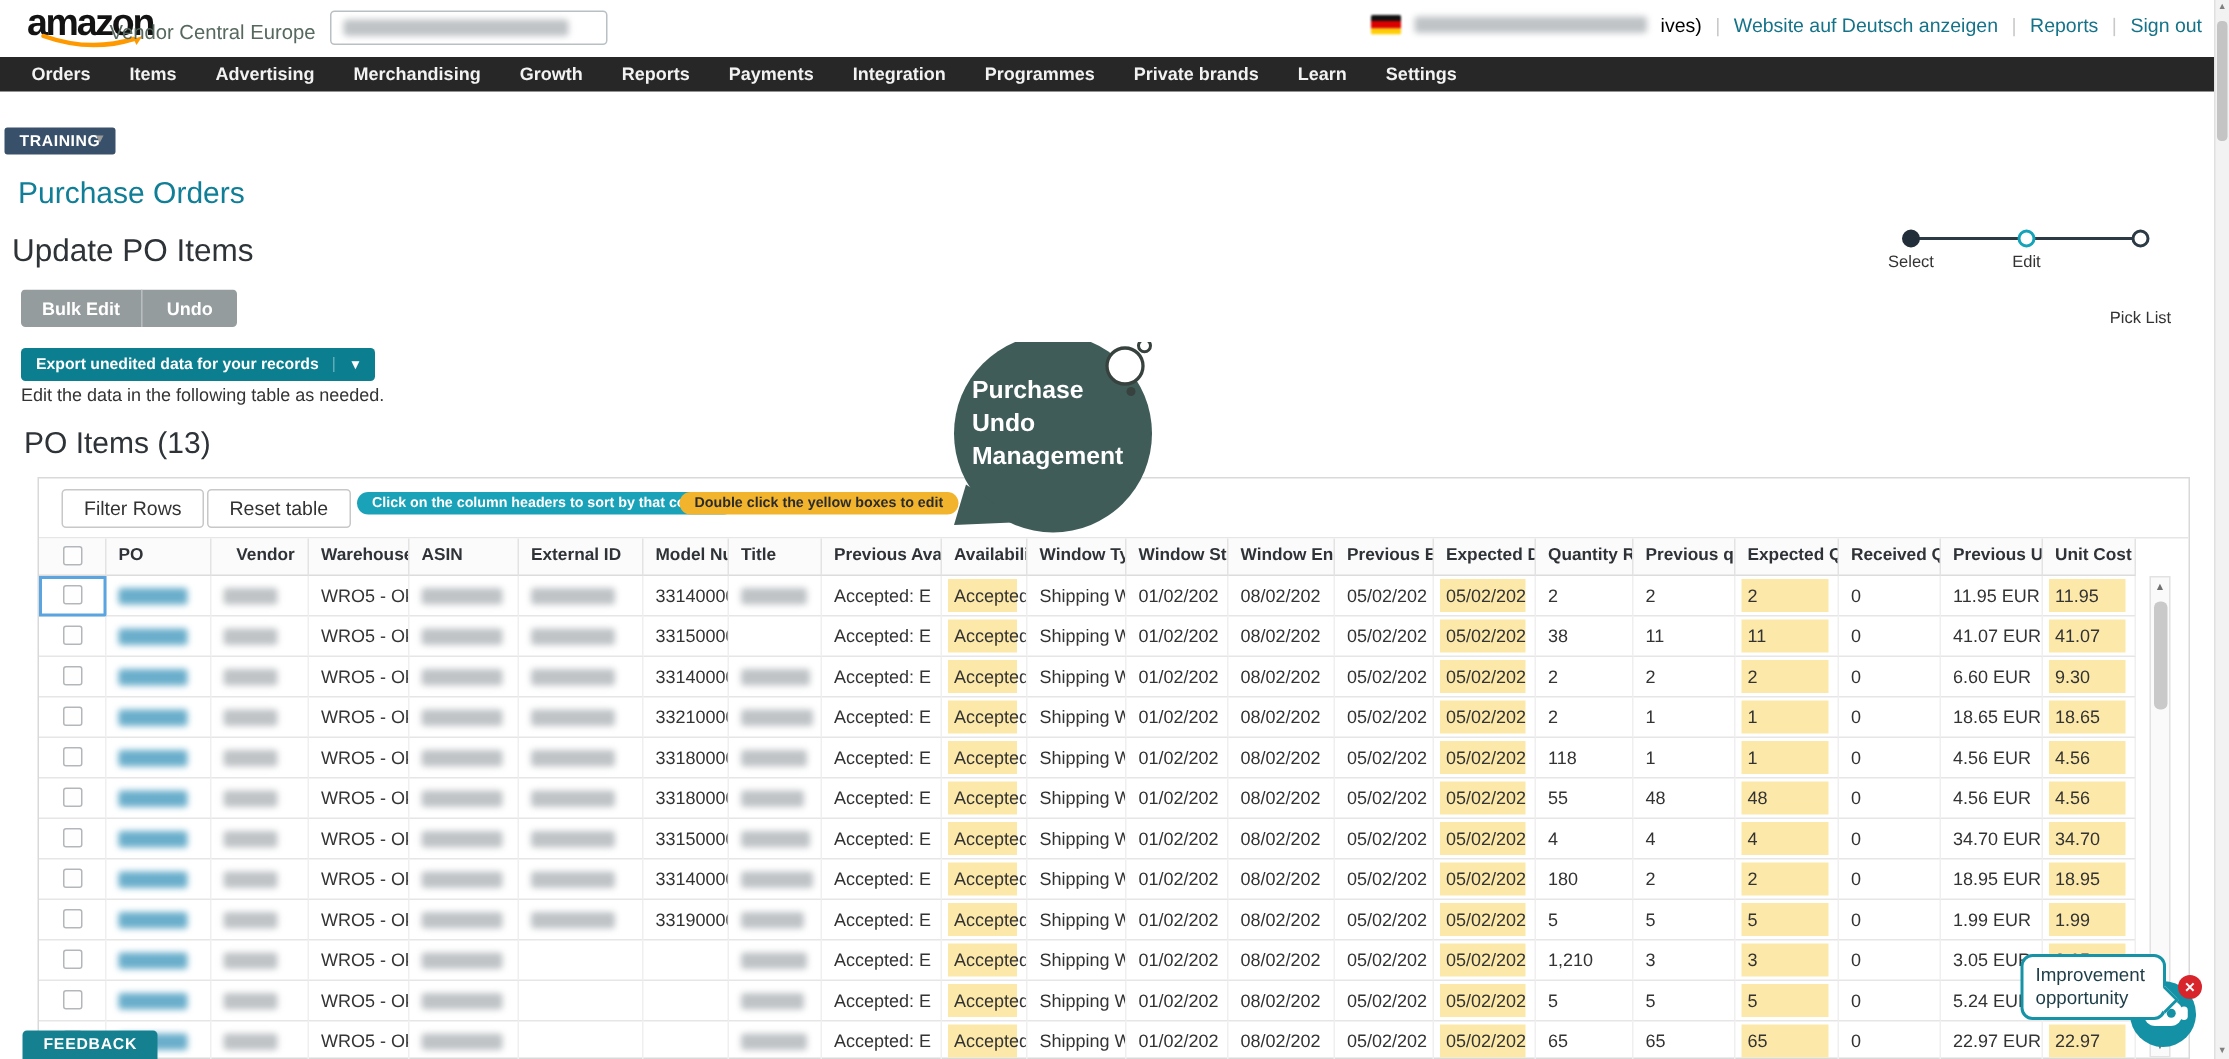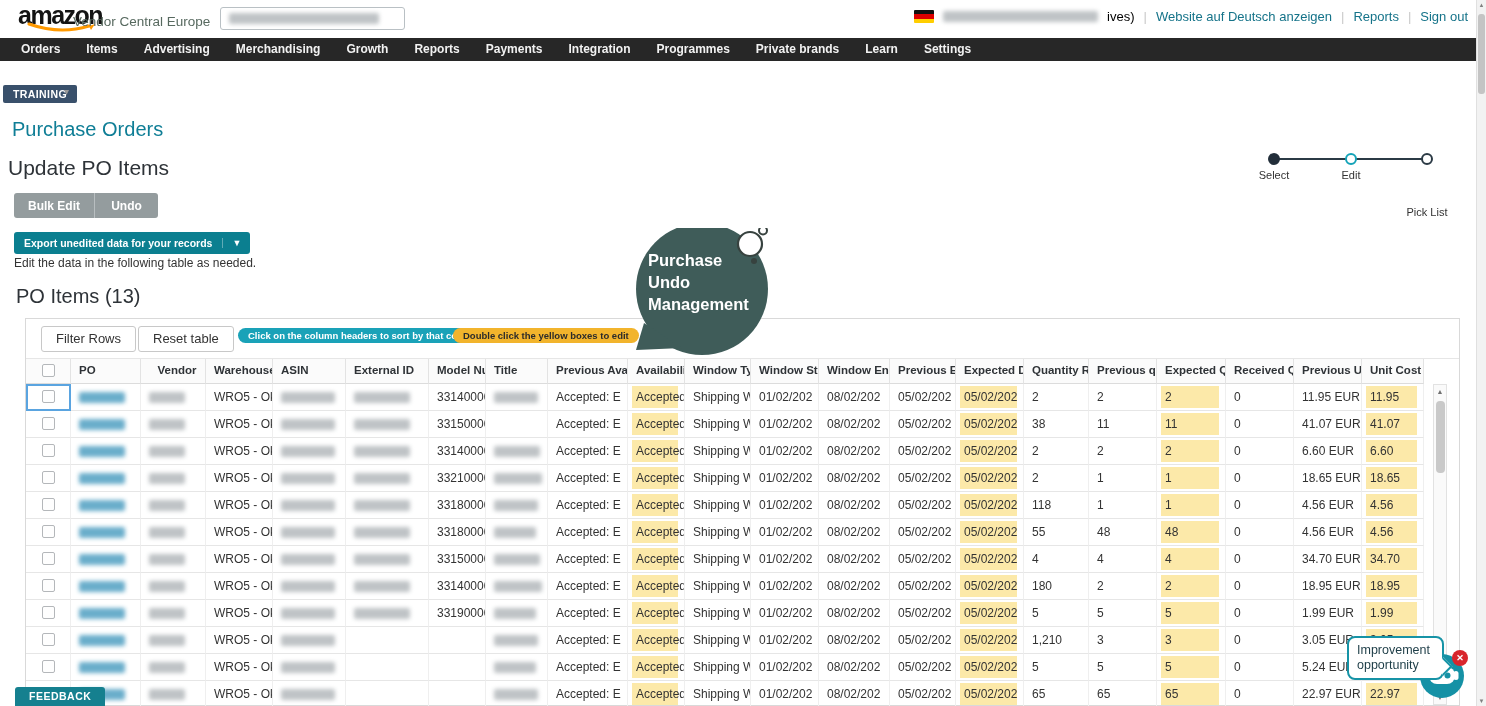--- a/index.html
+++ b/index.html
@@ -279,21 +279,21 @@
           <span class="hl">05/02/202</span>
         </div>
         <div class="td" style="width: 65px;">2</div>
         <div class="td" style="width: 68px;">2</div>
         <div class="td" style="width: 69px;">
           <span class="hl">2</span>
         </div>
         <div class="td" style="width: 68px;">0</div>
         <div class="td" style="width: 68px;">6.60 EUR</div>
         <div class="td" style="width: 62px;">
-          <span class="hl">6.60</span>
+          <span class="hl">9.30</span>
         </div>
       </div>
       <div class="tr">
         <div class="td cbcell" style="width: 45px; padding-left: 0px;"><span class="cbx"></span></div>
         <div class="td" style="width: 70px;"><span class="mask link" style="width: 46px;"></span></div>
         <div class="td" style="width: 65px;"><span class="mask" style="width: 36px;"></span></div>
         <div class="td" style="width: 67px;">WRO5 - Ok</div>
         <div class="td" style="width: 73px;"><span class="mask" style="width: 54px;"></span></div>
         <div class="td" style="width: 83px;"><span class="mask" style="width: 56px;"></span></div>
         <div class="td" style="width: 57px;">3321000000</div>

